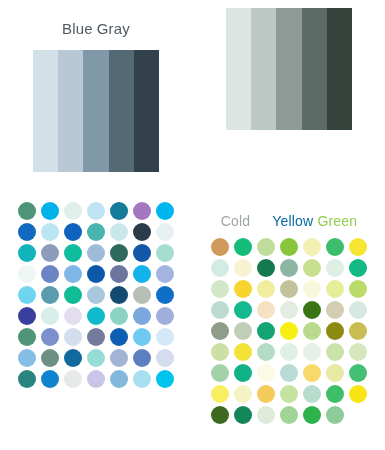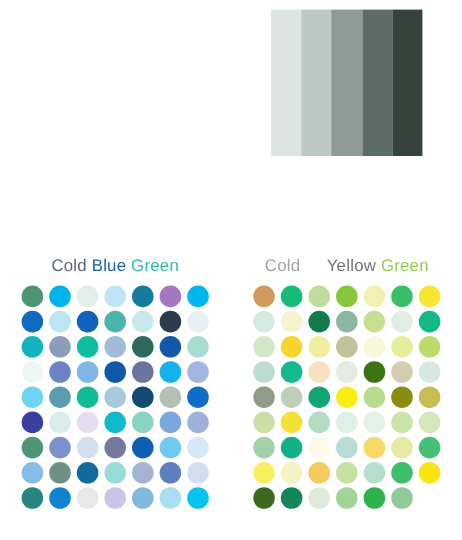--- a/index.html
+++ b/index.html
@@ -86,418 +86,427 @@
   #panel-cold-yellow-green { left: 193px; top: 200px; width: 192px; }
 
   .panel-title.top { margin-bottom: 12px; }
   .panel-title.grid-title { margin-bottom: 7px; font-size: 14px; }
 </style>
 </head>
 <body>
 
 <div id="board">
 
+  <section class="panel" id="panel-blue-gray">
+    <h2 class="panel-title top">
+      <span class="w">Blue</span><span class="w">Gray</span>
+    </h2>
+    <div class="bars">
+      <div class="bar" style="background: rgb(212, 224, 231);"></div>
+      <div class="bar" style="background: rgb(184, 200, 212);"></div>
+      <div class="bar" style="background: rgb(128, 152, 168);"></div>
+      <div class="bar" style="background: rgb(83, 105, 116);"></div>
+      <div class="bar" style="background: rgb(49, 66, 76);"></div>
+    </div>
+  </section>
 
   <section class="panel" id="panel-green-gray">
     <div class="bars">
       <div class="bar" style="background: rgb(221, 229, 227);"></div>
       <div class="bar" style="background: rgb(189, 201, 196);"></div>
       <div class="bar" style="background: rgb(142, 154, 150);"></div>
       <div class="bar" style="background: rgb(92, 107, 101);"></div>
       <div class="bar" style="background: rgb(54, 67, 61);"></div>
     </div>
   </section>
 
   <section class="panel" id="panel-cold-blue-green">
+    <div class="dotgrid">
+        <div class="dotcell">
+          <span class="dot" style="background: rgb(78, 148, 118);"></span>
+        </div>
+        <div class="dotcell">
+          <span class="dot" style="background: rgb(0, 178, 234);"></span>
+        </div>
+        <div class="dotcell">
+          <span class="dot" style="background: rgb(223, 240, 234);"></span>
+        </div>
+        <div class="dotcell">
+          <span class="dot" style="background: rgb(191, 228, 245);"></span>
+        </div>
+        <div class="dotcell">
+          <span class="dot" style="background: rgb(21, 123, 155);"></span>
+        </div>
+        <div class="dotcell">
+          <span class="dot" style="background: rgb(164, 119, 192);"></span>
+        </div>
+        <div class="dotcell">
+          <span class="dot" style="background: rgb(0, 182, 238);"></span>
+        </div>
+        <div class="dotcell">
+          <span class="dot" style="background: rgb(17, 105, 192);"></span>
+        </div>
+        <div class="dotcell">
+          <span class="dot" style="background: rgb(185, 230, 242);"></span>
+        </div>
+        <div class="dotcell">
+          <span class="dot" style="background: rgb(15, 99, 189);"></span>
+        </div>
+        <div class="dotcell">
+          <span class="dot" style="background: rgb(73, 179, 174);"></span>
+        </div>
+        <div class="dotcell">
+          <span class="dot" style="background: rgb(200, 232, 236);"></span>
+        </div>
+        <div class="dotcell">
+          <span class="dot" style="background: rgb(44, 59, 76);"></span>
+        </div>
+        <div class="dotcell">
+          <span class="dot" style="background: rgb(230, 241, 243);"></span>
+        </div>
+        <div class="dotcell">
+          <span class="dot" style="background: rgb(17, 180, 189);"></span>
+        </div>
+        <div class="dotcell">
+          <span class="dot" style="background: rgb(142, 156, 187);"></span>
+        </div>
+        <div class="dotcell">
+          <span class="dot" style="background: rgb(15, 189, 158);"></span>
+        </div>
+        <div class="dotcell">
+          <span class="dot" style="background: rgb(159, 187, 216);"></span>
+        </div>
+        <div class="dotcell">
+          <span class="dot" style="background: rgb(45, 106, 91);"></span>
+        </div>
+        <div class="dotcell">
+          <span class="dot" style="background: rgb(18, 87, 168);"></span>
+        </div>
+        <div class="dotcell">
+          <span class="dot" style="background: rgb(167, 220, 209);"></span>
+        </div>
+        <div class="dotcell">
+          <span class="dot" style="background: rgb(238, 247, 243);"></span>
+        </div>
+        <div class="dotcell">
+          <span class="dot" style="background: rgb(107, 132, 195);"></span>
+        </div>
+        <div class="dotcell">
+          <span class="dot" style="background: rgb(127, 183, 230);"></span>
+        </div>
+        <div class="dotcell">
+          <span class="dot" style="background: rgb(13, 88, 168);"></span>
+        </div>
+        <div class="dotcell">
+          <span class="dot" style="background: rgb(107, 117, 158);"></span>
+        </div>
+        <div class="dotcell">
+          <span class="dot" style="background: rgb(20, 178, 234);"></span>
+        </div>
+        <div class="dotcell">
+          <span class="dot" style="background: rgb(163, 181, 222);"></span>
+        </div>
+        <div class="dotcell">
+          <span class="dot" style="background: rgb(111, 212, 239);"></span>
+        </div>
+        <div class="dotcell">
+          <span class="dot" style="background: rgb(90, 155, 176);"></span>
+        </div>
+        <div class="dotcell">
+          <span class="dot" style="background: rgb(16, 188, 149);"></span>
+        </div>
+        <div class="dotcell">
+          <span class="dot" style="background: rgb(169, 199, 221);"></span>
+        </div>
+        <div class="dotcell">
+          <span class="dot" style="background: rgb(18, 74, 114);"></span>
+        </div>
+        <div class="dotcell">
+          <span class="dot" style="background: rgb(181, 191, 182);"></span>
+        </div>
+        <div class="dotcell">
+          <span class="dot" style="background: rgb(15, 110, 200);"></span>
+        </div>
+        <div class="dotcell">
+          <span class="dot" style="background: rgb(58, 63, 158);"></span>
+        </div>
+        <div class="dotcell">
+          <span class="dot" style="background: rgb(217, 237, 235);"></span>
+        </div>
+        <div class="dotcell">
+          <span class="dot" style="background: rgb(228, 221, 237);"></span>
+        </div>
+        <div class="dotcell">
+          <span class="dot" style="background: rgb(17, 185, 204);"></span>
+        </div>
+        <div class="dotcell">
+          <span class="dot" style="background: rgb(139, 211, 194);"></span>
+        </div>
+        <div class="dotcell">
+          <span class="dot" style="background: rgb(122, 168, 221);"></span>
+        </div>
+        <div class="dotcell">
+          <span class="dot" style="background: rgb(159, 176, 221);"></span>
+        </div>
+        <div class="dotcell">
+          <span class="dot" style="background: rgb(78, 148, 118);"></span>
+        </div>
+        <div class="dotcell">
+          <span class="dot" style="background: rgb(123, 144, 205);"></span>
+        </div>
+        <div class="dotcell">
+          <span class="dot" style="background: rgb(210, 221, 237);"></span>
+        </div>
+        <div class="dotcell">
+          <span class="dot" style="background: rgb(115, 122, 158);"></span>
+        </div>
+        <div class="dotcell">
+          <span class="dot" style="background: rgb(14, 94, 180);"></span>
+        </div>
+        <div class="dotcell">
+          <span class="dot" style="background: rgb(111, 201, 240);"></span>
+        </div>
+        <div class="dotcell">
+          <span class="dot" style="background: rgb(211, 233, 247);"></span>
+        </div>
+        <div class="dotcell">
+          <span class="dot" style="background: rgb(132, 189, 230);"></span>
+        </div>
+        <div class="dotcell">
+          <span class="dot" style="background: rgb(110, 144, 132);"></span>
+        </div>
+        <div class="dotcell">
+          <span class="dot" style="background: rgb(18, 105, 158);"></span>
+        </div>
+        <div class="dotcell">
+          <span class="dot" style="background: rgb(152, 220, 214);"></span>
+        </div>
+        <div class="dotcell">
+          <span class="dot" style="background: rgb(163, 179, 214);"></span>
+        </div>
+        <div class="dotcell">
+          <span class="dot" style="background: rgb(92, 127, 194);"></span>
+        </div>
+        <div class="dotcell">
+          <span class="dot" style="background: rgb(213, 220, 240);"></span>
+        </div>
+        <div class="dotcell">
+          <span class="dot" style="background: rgb(42, 132, 128);"></span>
+        </div>
+        <div class="dotcell">
+          <span class="dot" style="background: rgb(15, 131, 205);"></span>
+        </div>
+        <div class="dotcell">
+          <span class="dot" style="background: rgb(230, 233, 231);"></span>
+        </div>
+        <div class="dotcell">
+          <span class="dot" style="background: rgb(201, 197, 232);"></span>
+        </div>
+        <div class="dotcell">
+          <span class="dot" style="background: rgb(130, 184, 220);"></span>
+        </div>
+        <div class="dotcell">
+          <span class="dot" style="background: rgb(168, 223, 240);"></span>
+        </div>
+        <div class="dotcell">
+          <span class="dot" style="background: rgb(0, 196, 238);"></span>
+        </div>
+      </div>
+  </section>
+
+  <section class="panel" id="panel-cold-yellow-green">
     <h2 class="panel-title grid-title">
-      <span class="w" style="color: rgb(91, 102, 112);">Cold</span><span class="w" style="color: rgb(26, 95, 168);">Blue</span><span class="w" style="color: rgb(47, 185, 168);">Green</span>
+      <span class="w" style="color: rgb(158, 165, 165);">Cold</span><span class="w" style="color: #0369a1; margin-left: 22px;">Yellow</span><span class="w" style="color: rgb(147, 204, 77);">Green</span>
     </h2>
     <div class="dotgrid">
         <div class="dotcell">
-          <span class="dot" style="background: rgb(78, 148, 118);"></span>
-        </div>
-        <div class="dotcell">
-          <span class="dot" style="background: rgb(0, 178, 234);"></span>
-        </div>
-        <div class="dotcell">
-          <span class="dot" style="background: rgb(223, 240, 234);"></span>
-        </div>
-        <div class="dotcell">
-          <span class="dot" style="background: rgb(191, 228, 245);"></span>
-        </div>
-        <div class="dotcell">
-          <span class="dot" style="background: rgb(21, 123, 155);"></span>
-        </div>
-        <div class="dotcell">
-          <span class="dot" style="background: rgb(164, 119, 192);"></span>
-        </div>
-        <div class="dotcell">
-          <span class="dot" style="background: rgb(0, 182, 238);"></span>
-        </div>
-        <div class="dotcell">
-          <span class="dot" style="background: rgb(17, 105, 192);"></span>
-        </div>
-        <div class="dotcell">
-          <span class="dot" style="background: rgb(185, 230, 242);"></span>
-        </div>
-        <div class="dotcell">
-          <span class="dot" style="background: rgb(15, 99, 189);"></span>
-        </div>
-        <div class="dotcell">
-          <span class="dot" style="background: rgb(73, 179, 174);"></span>
-        </div>
-        <div class="dotcell">
-          <span class="dot" style="background: rgb(200, 232, 236);"></span>
-        </div>
-        <div class="dotcell">
-          <span class="dot" style="background: rgb(44, 59, 76);"></span>
-        </div>
-        <div class="dotcell">
-          <span class="dot" style="background: rgb(230, 241, 243);"></span>
-        </div>
-        <div class="dotcell">
-          <span class="dot" style="background: rgb(17, 180, 189);"></span>
-        </div>
-        <div class="dotcell">
-          <span class="dot" style="background: rgb(142, 156, 187);"></span>
-        </div>
-        <div class="dotcell">
-          <span class="dot" style="background: rgb(15, 189, 158);"></span>
-        </div>
-        <div class="dotcell">
-          <span class="dot" style="background: rgb(159, 187, 216);"></span>
-        </div>
-        <div class="dotcell">
-          <span class="dot" style="background: rgb(45, 106, 91);"></span>
-        </div>
-        <div class="dotcell">
-          <span class="dot" style="background: rgb(18, 87, 168);"></span>
-        </div>
-        <div class="dotcell">
-          <span class="dot" style="background: rgb(167, 220, 209);"></span>
-        </div>
-        <div class="dotcell">
-          <span class="dot" style="background: rgb(238, 247, 243);"></span>
-        </div>
-        <div class="dotcell">
-          <span class="dot" style="background: rgb(107, 132, 195);"></span>
-        </div>
-        <div class="dotcell">
-          <span class="dot" style="background: rgb(127, 183, 230);"></span>
-        </div>
-        <div class="dotcell">
-          <span class="dot" style="background: rgb(13, 88, 168);"></span>
-        </div>
-        <div class="dotcell">
-          <span class="dot" style="background: rgb(107, 117, 158);"></span>
-        </div>
-        <div class="dotcell">
-          <span class="dot" style="background: rgb(20, 178, 234);"></span>
-        </div>
-        <div class="dotcell">
-          <span class="dot" style="background: rgb(163, 181, 222);"></span>
-        </div>
-        <div class="dotcell">
-          <span class="dot" style="background: rgb(111, 212, 239);"></span>
-        </div>
-        <div class="dotcell">
-          <span class="dot" style="background: rgb(90, 155, 176);"></span>
-        </div>
-        <div class="dotcell">
-          <span class="dot" style="background: rgb(16, 188, 149);"></span>
-        </div>
-        <div class="dotcell">
-          <span class="dot" style="background: rgb(169, 199, 221);"></span>
-        </div>
-        <div class="dotcell">
-          <span class="dot" style="background: rgb(18, 74, 114);"></span>
-        </div>
-        <div class="dotcell">
-          <span class="dot" style="background: rgb(181, 191, 182);"></span>
-        </div>
-        <div class="dotcell">
-          <span class="dot" style="background: rgb(15, 110, 200);"></span>
-        </div>
-        <div class="dotcell">
-          <span class="dot" style="background: rgb(58, 63, 158);"></span>
-        </div>
-        <div class="dotcell">
-          <span class="dot" style="background: rgb(217, 237, 235);"></span>
-        </div>
-        <div class="dotcell">
-          <span class="dot" style="background: rgb(228, 221, 237);"></span>
-        </div>
-        <div class="dotcell">
-          <span class="dot" style="background: rgb(17, 185, 204);"></span>
-        </div>
-        <div class="dotcell">
-          <span class="dot" style="background: rgb(139, 211, 194);"></span>
-        </div>
-        <div class="dotcell">
-          <span class="dot" style="background: rgb(122, 168, 221);"></span>
-        </div>
-        <div class="dotcell">
-          <span class="dot" style="background: rgb(159, 176, 221);"></span>
-        </div>
-        <div class="dotcell">
-          <span class="dot" style="background: rgb(78, 148, 118);"></span>
-        </div>
-        <div class="dotcell">
-          <span class="dot" style="background: rgb(123, 144, 205);"></span>
-        </div>
-        <div class="dotcell">
-          <span class="dot" style="background: rgb(210, 221, 237);"></span>
-        </div>
-        <div class="dotcell">
-          <span class="dot" style="background: rgb(115, 122, 158);"></span>
-        </div>
-        <div class="dotcell">
-          <span class="dot" style="background: rgb(14, 94, 180);"></span>
-        </div>
-        <div class="dotcell">
-          <span class="dot" style="background: rgb(111, 201, 240);"></span>
-        </div>
-        <div class="dotcell">
-          <span class="dot" style="background: rgb(211, 233, 247);"></span>
-        </div>
-        <div class="dotcell">
-          <span class="dot" style="background: rgb(132, 189, 230);"></span>
-        </div>
-        <div class="dotcell">
-          <span class="dot" style="background: rgb(110, 144, 132);"></span>
-        </div>
-        <div class="dotcell">
-          <span class="dot" style="background: rgb(18, 105, 158);"></span>
-        </div>
-        <div class="dotcell">
-          <span class="dot" style="background: rgb(152, 220, 214);"></span>
-        </div>
-        <div class="dotcell">
-          <span class="dot" style="background: rgb(163, 179, 214);"></span>
-        </div>
-        <div class="dotcell">
-          <span class="dot" style="background: rgb(92, 127, 194);"></span>
-        </div>
-        <div class="dotcell">
-          <span class="dot" style="background: rgb(213, 220, 240);"></span>
-        </div>
-        <div class="dotcell">
-          <span class="dot" style="background: rgb(42, 132, 128);"></span>
-        </div>
-        <div class="dotcell">
-          <span class="dot" style="background: rgb(15, 131, 205);"></span>
-        </div>
-        <div class="dotcell">
-          <span class="dot" style="background: rgb(230, 233, 231);"></span>
-        </div>
-        <div class="dotcell">
-          <span class="dot" style="background: rgb(201, 197, 232);"></span>
-        </div>
-        <div class="dotcell">
-          <span class="dot" style="background: rgb(130, 184, 220);"></span>
-        </div>
-        <div class="dotcell">
-          <span class="dot" style="background: rgb(168, 223, 240);"></span>
-        </div>
-        <div class="dotcell">
-          <span class="dot" style="background: rgb(0, 196, 238);"></span>
+          <span class="dot" style="background: rgb(207, 154, 91);"></span>
+        </div>
+        <div class="dotcell">
+          <span class="dot" style="background: rgb(20, 189, 119);"></span>
+        </div>
+        <div class="dotcell">
+          <span class="dot" style="background: rgb(192, 220, 156);"></span>
+        </div>
+        <div class="dotcell">
+          <span class="dot" style="background: rgb(135, 198, 58);"></span>
+        </div>
+        <div class="dotcell">
+          <span class="dot" style="background: rgb(242, 240, 178);"></span>
+        </div>
+        <div class="dotcell">
+          <span class="dot" style="background: rgb(59, 189, 108);"></span>
+        </div>
+        <div class="dotcell">
+          <span class="dot" style="background: rgb(246, 229, 49);"></span>
+        </div>
+        <div class="dotcell">
+          <span class="dot" style="background: rgb(212, 235, 228);"></span>
+        </div>
+        <div class="dotcell">
+          <span class="dot" style="background: rgb(247, 242, 207);"></span>
+        </div>
+        <div class="dotcell">
+          <span class="dot" style="background: rgb(18, 122, 76);"></span>
+        </div>
+        <div class="dotcell">
+          <span class="dot" style="background: rgb(140, 182, 162);"></span>
+        </div>
+        <div class="dotcell">
+          <span class="dot" style="background: rgb(199, 224, 143);"></span>
+        </div>
+        <div class="dotcell">
+          <span class="dot" style="background: rgb(224, 239, 227);"></span>
+        </div>
+        <div class="dotcell">
+          <span class="dot" style="background: rgb(18, 185, 132);"></span>
+        </div>
+        <div class="dotcell">
+          <span class="dot" style="background: rgb(210, 231, 200);"></span>
+        </div>
+        <div class="dotcell">
+          <span class="dot" style="background: rgb(246, 213, 47);"></span>
+        </div>
+        <div class="dotcell">
+          <span class="dot" style="background: rgb(240, 238, 158);"></span>
+        </div>
+        <div class="dotcell">
+          <span class="dot" style="background: rgb(194, 195, 155);"></span>
+        </div>
+        <div class="dotcell">
+          <span class="dot" style="background: rgb(247, 247, 219);"></span>
+        </div>
+        <div class="dotcell">
+          <span class="dot" style="background: rgb(229, 239, 154);"></span>
+        </div>
+        <div class="dotcell">
+          <span class="dot" style="background: rgb(187, 219, 106);"></span>
+        </div>
+        <div class="dotcell">
+          <span class="dot" style="background: rgb(188, 220, 210);"></span>
+        </div>
+        <div class="dotcell">
+          <span class="dot" style="background: rgb(20, 185, 143);"></span>
+        </div>
+        <div class="dotcell">
+          <span class="dot" style="background: rgb(246, 226, 194);"></span>
+        </div>
+        <div class="dotcell">
+          <span class="dot" style="background: rgb(227, 236, 224);"></span>
+        </div>
+        <div class="dotcell">
+          <span class="dot" style="background: rgb(58, 117, 19);"></span>
+        </div>
+        <div class="dotcell">
+          <span class="dot" style="background: rgb(213, 205, 178);"></span>
+        </div>
+        <div class="dotcell">
+          <span class="dot" style="background: rgb(213, 233, 225);"></span>
+        </div>
+        <div class="dotcell">
+          <span class="dot" style="background: rgb(142, 156, 137);"></span>
+        </div>
+        <div class="dotcell">
+          <span class="dot" style="background: rgb(191, 207, 183);"></span>
+        </div>
+        <div class="dotcell">
+          <span class="dot" style="background: rgb(18, 164, 116);"></span>
+        </div>
+        <div class="dotcell">
+          <span class="dot" style="background: rgb(248, 238, 16);"></span>
+        </div>
+        <div class="dotcell">
+          <span class="dot" style="background: rgb(186, 218, 141);"></span>
+        </div>
+        <div class="dotcell">
+          <span class="dot" style="background: rgb(139, 139, 18);"></span>
+        </div>
+        <div class="dotcell">
+          <span class="dot" style="background: rgb(200, 188, 82);"></span>
+        </div>
+        <div class="dotcell">
+          <span class="dot" style="background: rgb(204, 223, 167);"></span>
+        </div>
+        <div class="dotcell">
+          <span class="dot" style="background: rgb(243, 225, 56);"></span>
+        </div>
+        <div class="dotcell">
+          <span class="dot" style="background: rgb(181, 219, 196);"></span>
+        </div>
+        <div class="dotcell">
+          <span class="dot" style="background: rgb(223, 240, 230);"></span>
+        </div>
+        <div class="dotcell">
+          <span class="dot" style="background: rgb(229, 240, 230);"></span>
+        </div>
+        <div class="dotcell">
+          <span class="dot" style="background: rgb(201, 227, 168);"></span>
+        </div>
+        <div class="dotcell">
+          <span class="dot" style="background: rgb(213, 231, 187);"></span>
+        </div>
+        <div class="dotcell">
+          <span class="dot" style="background: rgb(163, 210, 168);"></span>
+        </div>
+        <div class="dotcell">
+          <span class="dot" style="background: rgb(17, 177, 136);"></span>
+        </div>
+        <div class="dotcell">
+          <span class="dot" style="background: rgb(251, 250, 230);"></span>
+        </div>
+        <div class="dotcell">
+          <span class="dot" style="background: rgb(185, 219, 213);"></span>
+        </div>
+        <div class="dotcell">
+          <span class="dot" style="background: rgb(247, 216, 104);"></span>
+        </div>
+        <div class="dotcell">
+          <span class="dot" style="background: rgb(231, 233, 164);"></span>
+        </div>
+        <div class="dotcell">
+          <span class="dot" style="background: rgb(67, 192, 116);"></span>
+        </div>
+        <div class="dotcell">
+          <span class="dot" style="background: rgb(248, 239, 96);"></span>
+        </div>
+        <div class="dotcell">
+          <span class="dot" style="background: rgb(243, 243, 195);"></span>
+        </div>
+        <div class="dotcell">
+          <span class="dot" style="background: rgb(244, 202, 90);"></span>
+        </div>
+        <div class="dotcell">
+          <span class="dot" style="background: rgb(197, 226, 160);"></span>
+        </div>
+        <div class="dotcell">
+          <span class="dot" style="background: rgb(183, 221, 207);"></span>
+        </div>
+        <div class="dotcell">
+          <span class="dot" style="background: rgb(63, 190, 106);"></span>
+        </div>
+        <div class="dotcell">
+          <span class="dot" style="background: rgb(248, 229, 19);"></span>
+        </div>
+        <div class="dotcell">
+          <span class="dot" style="background: rgb(60, 104, 31);"></span>
+        </div>
+        <div class="dotcell">
+          <span class="dot" style="background: rgb(19, 135, 90);"></span>
+        </div>
+        <div class="dotcell">
+          <span class="dot" style="background: rgb(223, 234, 219);"></span>
+        </div>
+        <div class="dotcell">
+          <span class="dot" style="background: rgb(160, 213, 150);"></span>
+        </div>
+        <div class="dotcell">
+          <span class="dot" style="background: rgb(46, 178, 75);"></span>
+        </div>
+        <div class="dotcell">
+          <span class="dot" style="background: rgb(143, 203, 154);"></span>
+        </div>
+        <div class="dotcell">
+          <span class="dot empty"></span>
         </div>
       </div>
   </section>
 
-  <section class="panel" id="panel-cold-yellow-green">
-    <h2 class="panel-title grid-title">
-      <span class="w" style="color: rgb(158, 165, 165);">Cold</span><span class="w" style="color: #737373; margin-left: 22px;">Yellow</span><span class="w" style="color: rgb(147, 204, 77);">Green</span>
-    </h2>
-    <div class="dotgrid">
-        <div class="dotcell">
-          <span class="dot" style="background: rgb(207, 154, 91);"></span>
-        </div>
-        <div class="dotcell">
-          <span class="dot" style="background: rgb(20, 189, 119);"></span>
-        </div>
-        <div class="dotcell">
-          <span class="dot" style="background: rgb(192, 220, 156);"></span>
-        </div>
-        <div class="dotcell">
-          <span class="dot" style="background: rgb(135, 198, 58);"></span>
-        </div>
-        <div class="dotcell">
-          <span class="dot" style="background: rgb(242, 240, 178);"></span>
-        </div>
-        <div class="dotcell">
-          <span class="dot" style="background: rgb(59, 189, 108);"></span>
-        </div>
-        <div class="dotcell">
-          <span class="dot" style="background: rgb(246, 229, 49);"></span>
-        </div>
-        <div class="dotcell">
-          <span class="dot" style="background: rgb(212, 235, 228);"></span>
-        </div>
-        <div class="dotcell">
-          <span class="dot" style="background: rgb(247, 242, 207);"></span>
-        </div>
-        <div class="dotcell">
-          <span class="dot" style="background: rgb(18, 122, 76);"></span>
-        </div>
-        <div class="dotcell">
-          <span class="dot" style="background: rgb(140, 182, 162);"></span>
-        </div>
-        <div class="dotcell">
-          <span class="dot" style="background: rgb(199, 224, 143);"></span>
-        </div>
-        <div class="dotcell">
-          <span class="dot" style="background: rgb(224, 239, 227);"></span>
-        </div>
-        <div class="dotcell">
-          <span class="dot" style="background: rgb(18, 185, 132);"></span>
-        </div>
-        <div class="dotcell">
-          <span class="dot" style="background: rgb(210, 231, 200);"></span>
-        </div>
-        <div class="dotcell">
-          <span class="dot" style="background: rgb(246, 213, 47);"></span>
-        </div>
-        <div class="dotcell">
-          <span class="dot" style="background: rgb(240, 238, 158);"></span>
-        </div>
-        <div class="dotcell">
-          <span class="dot" style="background: rgb(194, 195, 155);"></span>
-        </div>
-        <div class="dotcell">
-          <span class="dot" style="background: rgb(247, 247, 219);"></span>
-        </div>
-        <div class="dotcell">
-          <span class="dot" style="background: rgb(229, 239, 154);"></span>
-        </div>
-        <div class="dotcell">
-          <span class="dot" style="background: rgb(187, 219, 106);"></span>
-        </div>
-        <div class="dotcell">
-          <span class="dot" style="background: rgb(188, 220, 210);"></span>
-        </div>
-        <div class="dotcell">
-          <span class="dot" style="background: rgb(20, 185, 143);"></span>
-        </div>
-        <div class="dotcell">
-          <span class="dot" style="background: rgb(246, 226, 194);"></span>
-        </div>
-        <div class="dotcell">
-          <span class="dot" style="background: rgb(227, 236, 224);"></span>
-        </div>
-        <div class="dotcell">
-          <span class="dot" style="background: rgb(58, 117, 19);"></span>
-        </div>
-        <div class="dotcell">
-          <span class="dot" style="background: rgb(213, 205, 178);"></span>
-        </div>
-        <div class="dotcell">
-          <span class="dot" style="background: rgb(213, 233, 225);"></span>
-        </div>
-        <div class="dotcell">
-          <span class="dot" style="background: rgb(142, 156, 137);"></span>
-        </div>
-        <div class="dotcell">
-          <span class="dot" style="background: rgb(191, 207, 183);"></span>
-        </div>
-        <div class="dotcell">
-          <span class="dot" style="background: rgb(18, 164, 116);"></span>
-        </div>
-        <div class="dotcell">
-          <span class="dot" style="background: rgb(248, 238, 16);"></span>
-        </div>
-        <div class="dotcell">
-          <span class="dot" style="background: rgb(186, 218, 141);"></span>
-        </div>
-        <div class="dotcell">
-          <span class="dot" style="background: rgb(139, 139, 18);"></span>
-        </div>
-        <div class="dotcell">
-          <span class="dot" style="background: rgb(200, 188, 82);"></span>
-        </div>
-        <div class="dotcell">
-          <span class="dot" style="background: rgb(204, 223, 167);"></span>
-        </div>
-        <div class="dotcell">
-          <span class="dot" style="background: rgb(243, 225, 56);"></span>
-        </div>
-        <div class="dotcell">
-          <span class="dot" style="background: rgb(181, 219, 196);"></span>
-        </div>
-        <div class="dotcell">
-          <span class="dot" style="background: rgb(223, 240, 230);"></span>
-        </div>
-        <div class="dotcell">
-          <span class="dot" style="background: rgb(229, 240, 230);"></span>
-        </div>
-        <div class="dotcell">
-          <span class="dot" style="background: rgb(201, 227, 168);"></span>
-        </div>
-        <div class="dotcell">
-          <span class="dot" style="background: rgb(213, 231, 187);"></span>
-        </div>
-        <div class="dotcell">
-          <span class="dot" style="background: rgb(163, 210, 168);"></span>
-        </div>
-        <div class="dotcell">
-          <span class="dot" style="background: rgb(17, 177, 136);"></span>
-        </div>
-        <div class="dotcell">
-          <span class="dot" style="background: rgb(251, 250, 230);"></span>
-        </div>
-        <div class="dotcell">
-          <span class="dot" style="background: rgb(185, 219, 213);"></span>
-        </div>
-        <div class="dotcell">
-          <span class="dot" style="background: rgb(247, 216, 104);"></span>
-        </div>
-        <div class="dotcell">
-          <span class="dot" style="background: rgb(231, 233, 164);"></span>
-        </div>
-        <div class="dotcell">
-          <span class="dot" style="background: rgb(67, 192, 116);"></span>
-        </div>
-        <div class="dotcell">
-          <span class="dot" style="background: rgb(248, 239, 96);"></span>
-        </div>
-        <div class="dotcell">
-          <span class="dot" style="background: rgb(243, 243, 195);"></span>
-        </div>
-        <div class="dotcell">
-          <span class="dot" style="background: rgb(244, 202, 90);"></span>
-        </div>
-        <div class="dotcell">
-          <span class="dot" style="background: rgb(197, 226, 160);"></span>
-        </div>
-        <div class="dotcell">
-          <span class="dot" style="background: rgb(183, 221, 207);"></span>
-        </div>
-        <div class="dotcell">
-          <span class="dot" style="background: rgb(63, 190, 106);"></span>
-        </div>
-        <div class="dotcell">
-          <span class="dot" style="background: rgb(248, 229, 19);"></span>
-        </div>
-        <div class="dotcell">
-          <span class="dot" style="background: rgb(60, 104, 31);"></span>
-        </div>
-        <div class="dotcell">
-          <span class="dot" style="background: rgb(19, 135, 90);"></span>
-        </div>
-        <div class="dotcell">
-          <span class="dot" style="background: rgb(223, 234, 219);"></span>
-        </div>
-        <div class="dotcell">
-          <span class="dot" style="background: rgb(160, 213, 150);"></span>
-        </div>
-        <div class="dotcell">
-          <span class="dot" style="background: rgb(46, 178, 75);"></span>
-        </div>
-        <div class="dotcell">
-          <span class="dot" style="background: rgb(143, 203, 154);"></span>
-        </div>
-        <div class="dotcell">
-          <span class="dot empty"></span>
-        </div>
-      </div>
-  </section>
-
 </div>
 
 </body></html>

